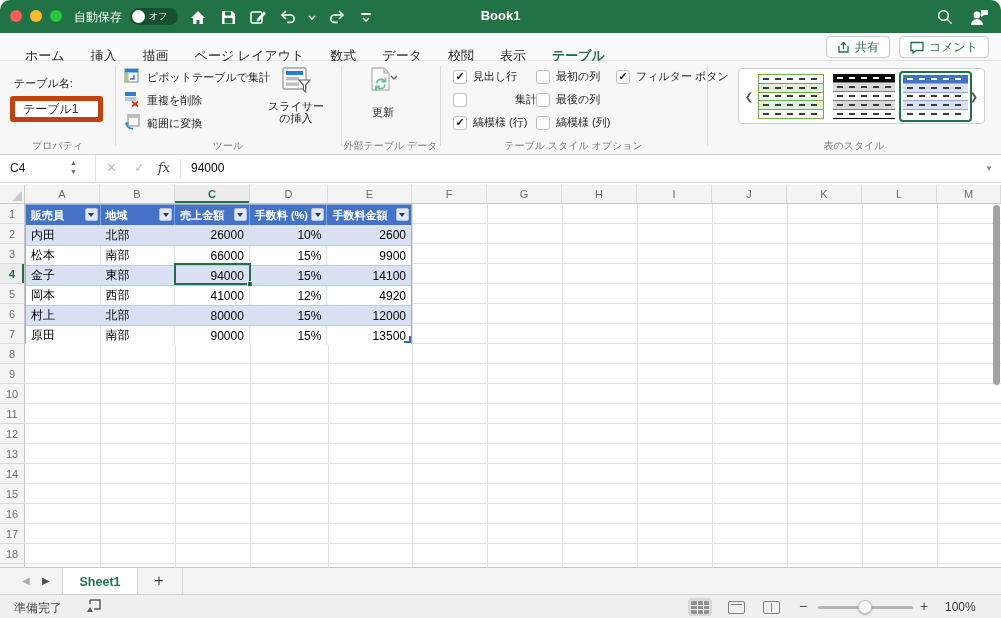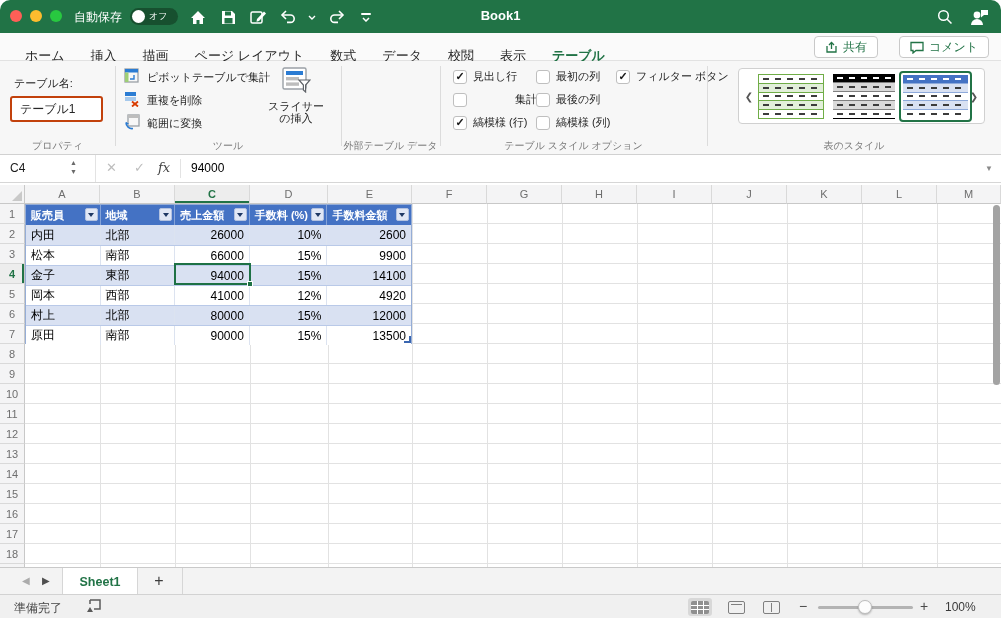--- a/index.html
+++ b/index.html
@@ -20,28 +20,28 @@
   .win-title { position:absolute; left:0; right:0; top:8px; text-align:center; color:#fff; font-size:13px; font-weight:600; }
   .tb-right { position:absolute; right:12px; top:6px; display:flex; gap:14px; align-items:center; }
 
   
   .tabrow { position:absolute; left:0; top:33px; width:1001px; height:28px; background:#FAFAFA; border-bottom:1px solid #E2E2E2; }
   .tabs { position:absolute; left:12px; top:0; height:28px; display:flex; align-items:center; }
   .rtab { position:relative; padding:0 13px; font-size:13px; color:#262626; height:28px; display:flex; align-items:center; gap:5px; cursor:default;margin-top:18px; }
   .rtab.active { color:#217346; font-weight:600; }
   .rtab.active::after { content:""; position:absolute; left:10px; right:10px; bottom:0; height:3px; background:#217346; border-radius:2px; }
   .actions { position:absolute; right:12px; top:3px; display:flex; gap:9px; }
-  .act-btn { display:flex; align-items:center; gap:5px; height:22px; padding:0 10px; border:1px solid #C9C9C9; border-radius:4px; background:#fff; color:#217346; font-size:12px;margin-left:12px; }
+  .act-btn { display:flex; align-items:center; gap:5px; height:22px; padding:0 10px; border:1px solid #C9C9C9; border-radius:4px; background:#fff; color:#217346; font-size:12px; }
 
   
   .ribbon { position:absolute; left:0; top:61px; width:1001px; height:94px; background:#F7F7F7; border-bottom:1px solid #D1D1D1; font-size:11px; color:#262626; }
   .gsep { position:absolute; top:5px; height:80px; width:1px; background:#DCDCDC; }
   .glabel { position:absolute; top:78px; font-size:10px; color:#7A7A7A; text-align:center; }
   .tname-label { position:absolute; left:14px; top:15px; font-size:11px; }
-  .tname-input { position:absolute; left:10px; top:35px; width:93px; height:26px; background:#fff; border:2px solid #c2410c; border-radius:3px; font-size:12px; padding-left:8px; display:flex; align-items:center; }
+  .tname-input { position:absolute; left:10px; top:35px; width:93px; height:26px; background:#fff; border:5px solid #c2410c; border-radius:3px; font-size:12px; padding-left:8px; display:flex; align-items:center; }
   .tool-item { position:absolute; left:124px; display:flex; align-items:center; gap:7px; height:16px; }
   .slicer { position:absolute; left:264px; top:6px; width:64px; text-align:center; }
   .slicer .cap { margin-top:5px; line-height:12px; }
   .refresh { position:absolute; left:352px; top:6px; width:62px; text-align:center; }
   .refresh .cap { margin-top:6px; }
   .chk-item { position:absolute; display:flex; align-items:center; gap:6px; height:15px; }
   .chk-box { width:14px; height:14px; background:#fff; border:1px solid #BFBFBF; border-radius:3px; display:flex; align-items:center; justify-content:center; font-size:11px; font-weight:bold; color:#1a1a1a; line-height:1; }
   .gallery { position:absolute; left:738px; top:7px; width:247px; height:56px; background:#fff; border:1px solid #D0D0D0; border-radius:4px; }
   .gal-chev { position:absolute; top:0; height:54px; width:16px; display:flex; align-items:center; justify-content:center; color:#555; font-size:10px; }
   .thumb { position:absolute; top:5px; height:45px; display:flex; flex-direction:column; overflow:hidden; }
@@ -281,20 +281,32 @@
           <rect x="5" y="4" width="17" height="4" fill="#2B7CD3"></rect>
           <rect x="5" y="10" width="13" height="3.4" fill="#BDBDBD"></rect>
           <rect x="5" y="15.4" width="13" height="3.4" fill="#BDBDBD"></rect>
           <path d="M18 13 h11 l-4.4 5 v7 l-2.2-2 v-5 Z" fill="#fff" stroke="#5F6368" stroke-width="1.2"></path>
         </svg>
       <div class="cap">スライサーの挿入</div>
     </div>
     <div class="glabel" style="left:115px;width:226px">ツール</div>
     <div class="gsep" style="left:341px"></div>
 
+    <div class="refresh">
+      <svg width="34" height="30" viewBox="0 0 34 30">
+          <path d="M6 1 h12 l5 5 v17 H6 Z" fill="#fff" stroke="#B9B9B9" stroke-width="1.4"></path>
+          <path d="M18 1 v5 h5" fill="none" stroke="#B9B9B9" stroke-width="1.4"></path>
+          <path d="M10.5 16.5 a4.5 4.5 0 0 1 8-2.5" stroke="#6BBf8f" stroke-width="1.8" fill="none"></path>
+          <path d="M19.5 10.5 v4 h-4" stroke="#6BBf8f" stroke-width="1.8" fill="none"></path>
+          <path d="M19 17.5 a4.5 4.5 0 0 1-8 2.5" stroke="#6BBf8f" stroke-width="1.8" fill="none"></path>
+          <path d="M10 23.5 v-4 h4" stroke="#6BBf8f" stroke-width="1.8" fill="none"></path>
+          <path d="M28 9 l3 3 3-3" stroke="#5F6368" stroke-width="1.4" fill="none" transform="translate(-3,0)"></path>
+        </svg>
+      <div class="cap">更新</div>
+    </div>
     <div class="glabel" style="left:341px;width:99px">外部テーブル データ</div>
     <div class="gsep" style="left:440px"></div>
 
     <div id="style-options">
         <div class="chk-item" style="left: 453px; top: 8px;">
           <div class="chk-box">✓</div>
           <span>見出し行</span>
         </div>
         <div class="chk-item" style="left: 453px; top: 31px; gap: 48px;">
           <div class="chk-box"></div>

